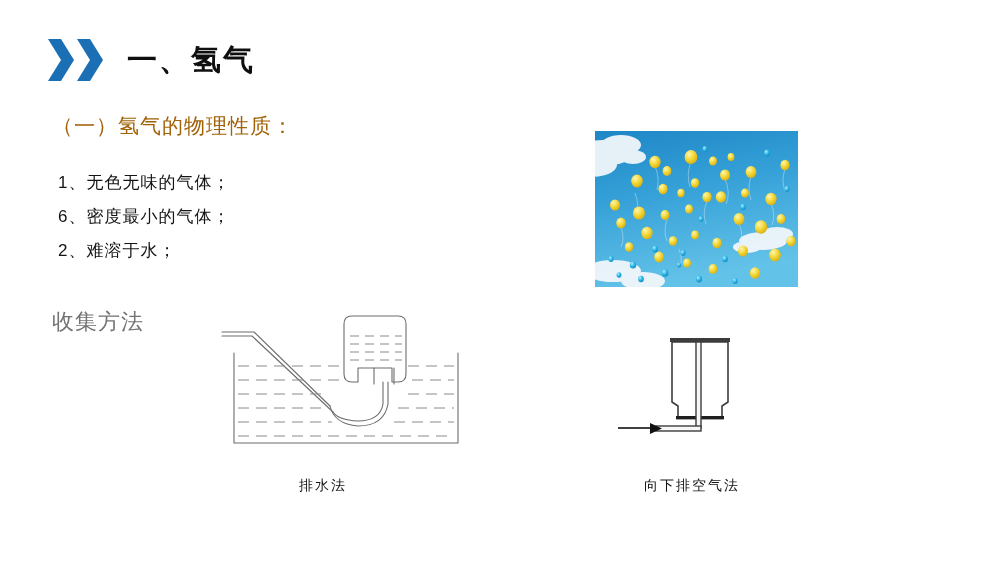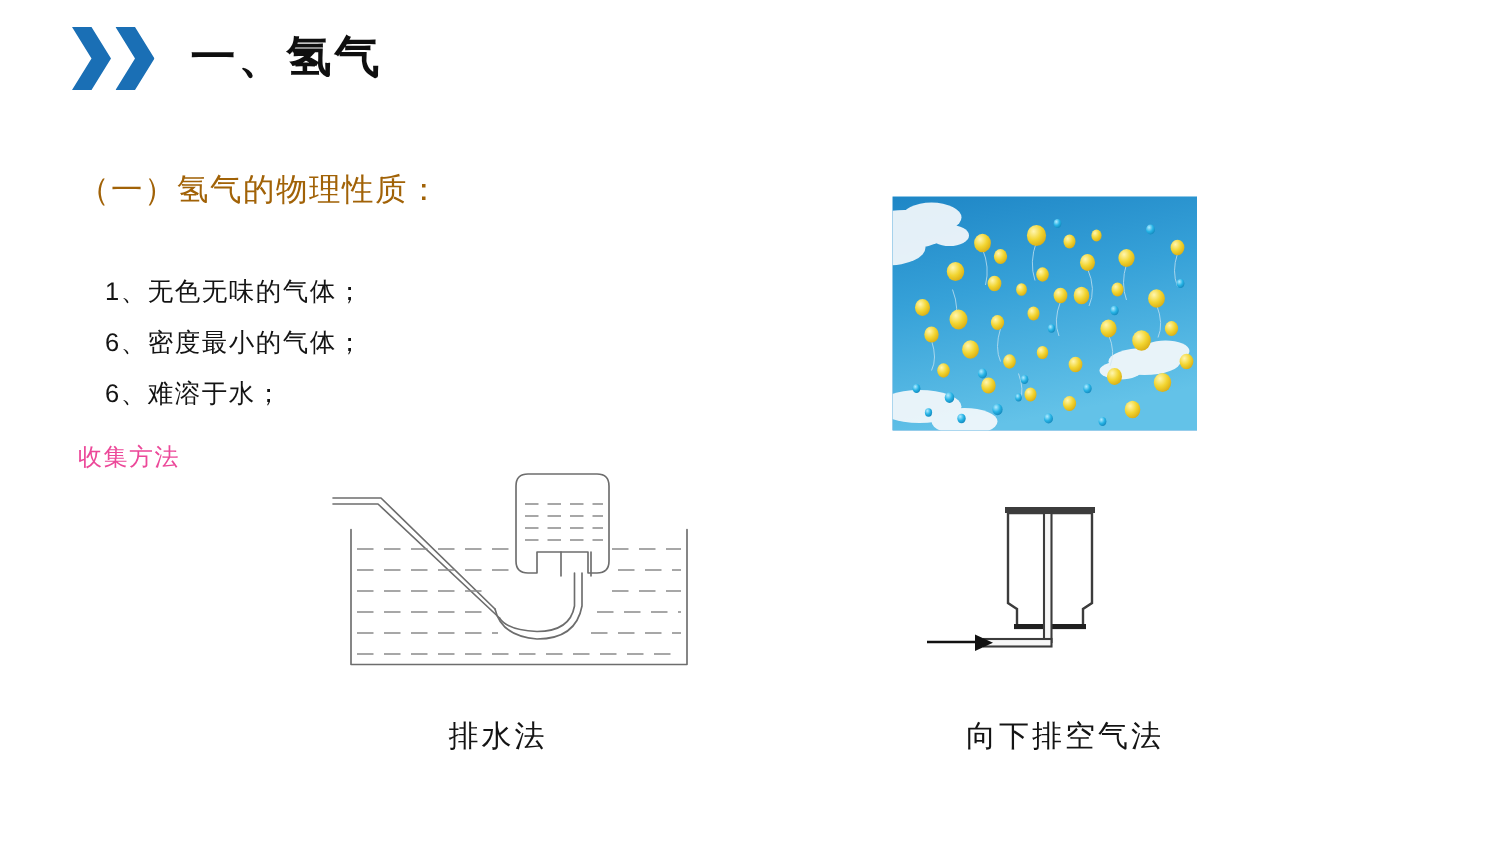--- a/index.html
+++ b/index.html
@@ -17,21 +17,21 @@
     width: 1000px;
     height: 563px;
     background: #ffffff;
     overflow: hidden;
   }
 
   
   .title-row {
     position: absolute;
     left: 48px;
-    top: 13px;
+    top: 34px;
     display: flex;
     align-items: center;
     height: 52px;
     justify-content: flex-end;
   }
   .chevrons {
     display: flex;
     align-items: center;
     height: 44px;
     margin-right: 24px;
@@ -62,41 +62,41 @@
     letter-spacing: 1px;
     color: #a16207;
     white-space: nowrap;
   }
 
   
   .property-list {
     position: absolute;
     left: 58px;
     top: 166px;
-    margin: 12px;
+    margin: 0;
     padding: 0;
     list-style: none;
   }
   .property-list li {
     font-size: 17px;
     letter-spacing: 1px;
     color: #141414;
     line-height: 34px;
     white-space: nowrap;
   }
 
   
   .collect-heading {
     position: absolute;
     left: 52px;
-    top: 295px;
-    font-size: 16px;
+    top: 307px;
+    font-size: 22px;
     font-weight: 500;
     letter-spacing: 1px;
-    color: #ec4899;
+    color: #737373;
     white-space: nowrap;
   }
 
   
   .photo {
     position: absolute;
     left: 595px;
     top: 131px;
     width: 203px;
     height: 156px;
@@ -118,21 +118,21 @@
     left: 618px;
     top: 330px;
     width: 200px;
     height: 125px;
   }
   .diagram-water svg, .diagram-air svg { display: block; }
 
   
   .caption {
     position: absolute;
-    font-size: 20px;
+    font-size: 14px;
     letter-spacing: 2px;
     color: #141414;
     white-space: nowrap;
   }
   .caption-water { left: 299px; top: 477px; }
   .caption-air   { left: 644px; top: 477px; }
 </style>
 </head>
 <body>
 
@@ -148,21 +148,21 @@
       </svg>
     </span>
     <span class="slide-title">一、氢气</span>
   </div>
 
   <div class="section-heading">（一）氢气的物理性质：</div>
 
   <ul class="property-list">
     <li>1、无色无味的气体；</li>
     <li>6、密度最小的气体；</li>
-    <li>6、难溶于水；</li>
+    <li>2、难溶于水；</li>
   </ul>
 
   <div class="collect-heading">收集方法</div>
 
   <div class="photo">
     <svg width="203" height="156" viewBox="0 0 203 156" aria-hidden="true">
       <defs>
         <linearGradient id="sky" x1="0" y1="0" x2="0.25" y2="1">
           <stop offset="0%" stop-color="#1e86c6"></stop>
           <stop offset="45%" stop-color="#36a1d8"></stop>

